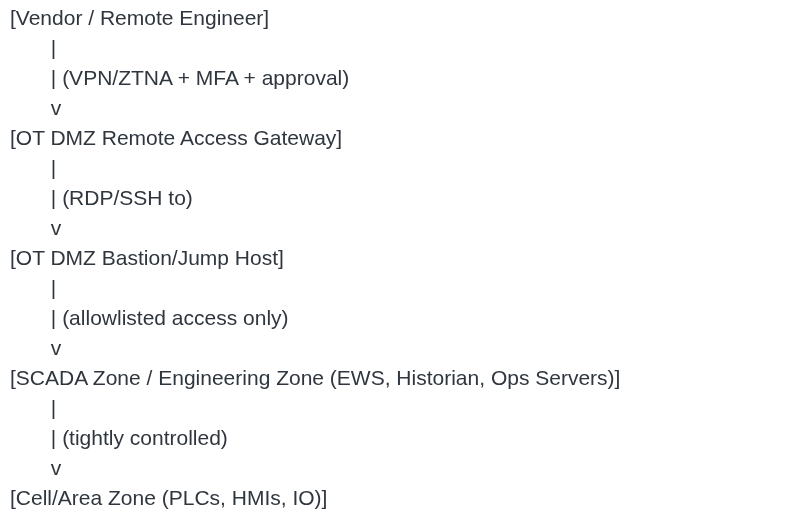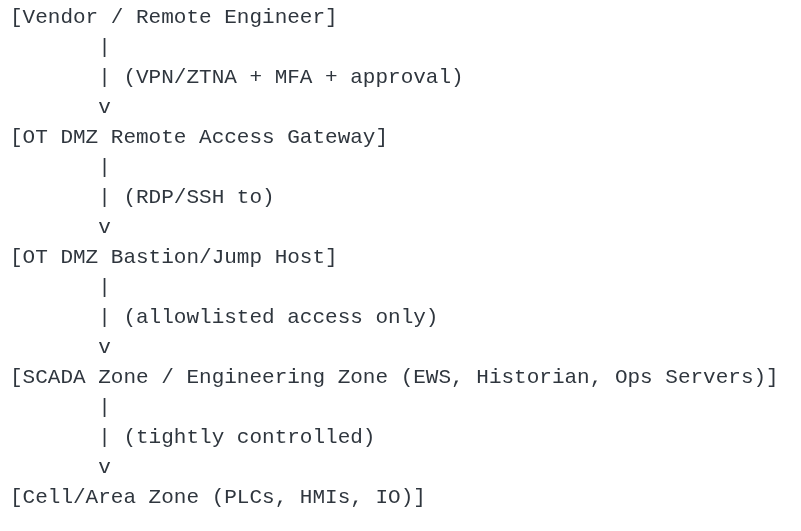--- a/index.html
+++ b/index.html
@@ -8,21 +8,21 @@
   }
   body {
     width: 801px;
     height: 531px;
     background: #ffffff;
     overflow: hidden;
   }
   .ascii-diagram {
     margin: 0;
     padding: 3px 0 0 10px;
-    font-family: Liberation Mono, monospace;
+    font-family: Liberation Sans, sans-serif;
     font-size: 21px;
     line-height: 30px;
     color: #2f363e;
     white-space: pre;
     tab-size: 8;
   }
   .ascii-line {
     display: block;
     height: 30px;
   }

